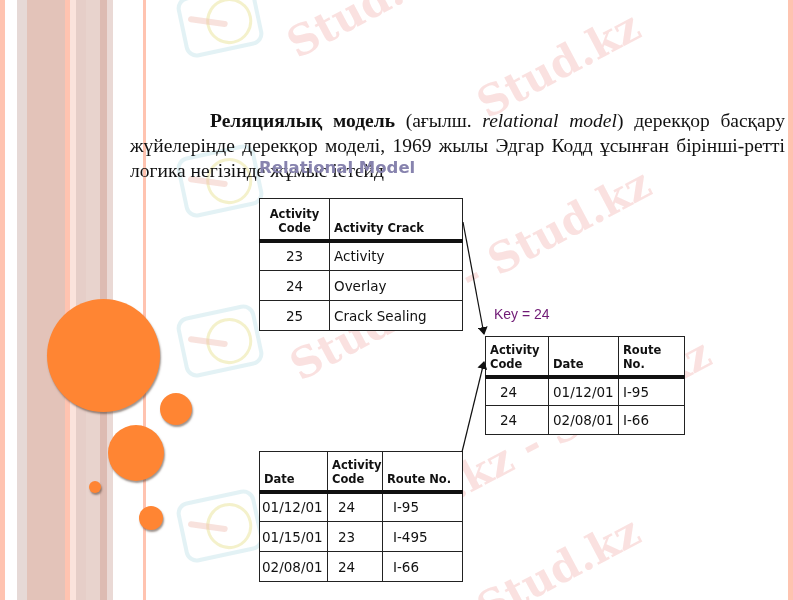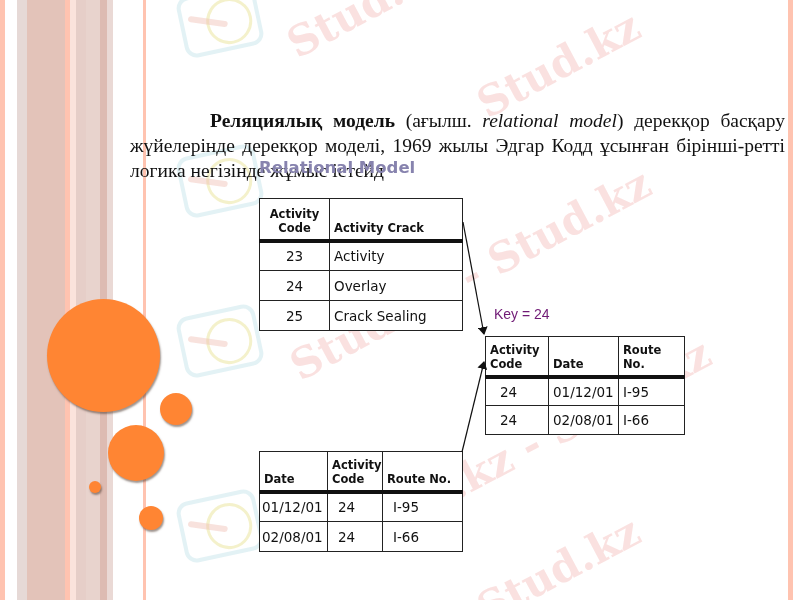--- a/index.html
+++ b/index.html
@@ -156,20 +156,25 @@
       <th>Route No.</th>
     </tr>
   </thead>
   <tbody>
     <tr>
       <td class="date">01/12/01</td>
       <td class="code">24</td>
       <td class="route">I-95</td>
     </tr>
     <tr>
+      <td class="date">01/15/01</td>
+      <td class="code">23</td>
+      <td class="route">I-495</td>
+    </tr>
+    <tr>
       <td class="date">02/08/01</td>
       <td class="code">24</td>
       <td class="route">I-66</td>
     </tr>
   </tbody>
 </table>
 
 <svg class="arrows" width="793" height="600">
   <defs>
     <marker id="ah" markerWidth="8" markerHeight="10" refX="7" refY="5" orient="auto" markerUnits="userSpaceOnUse">

